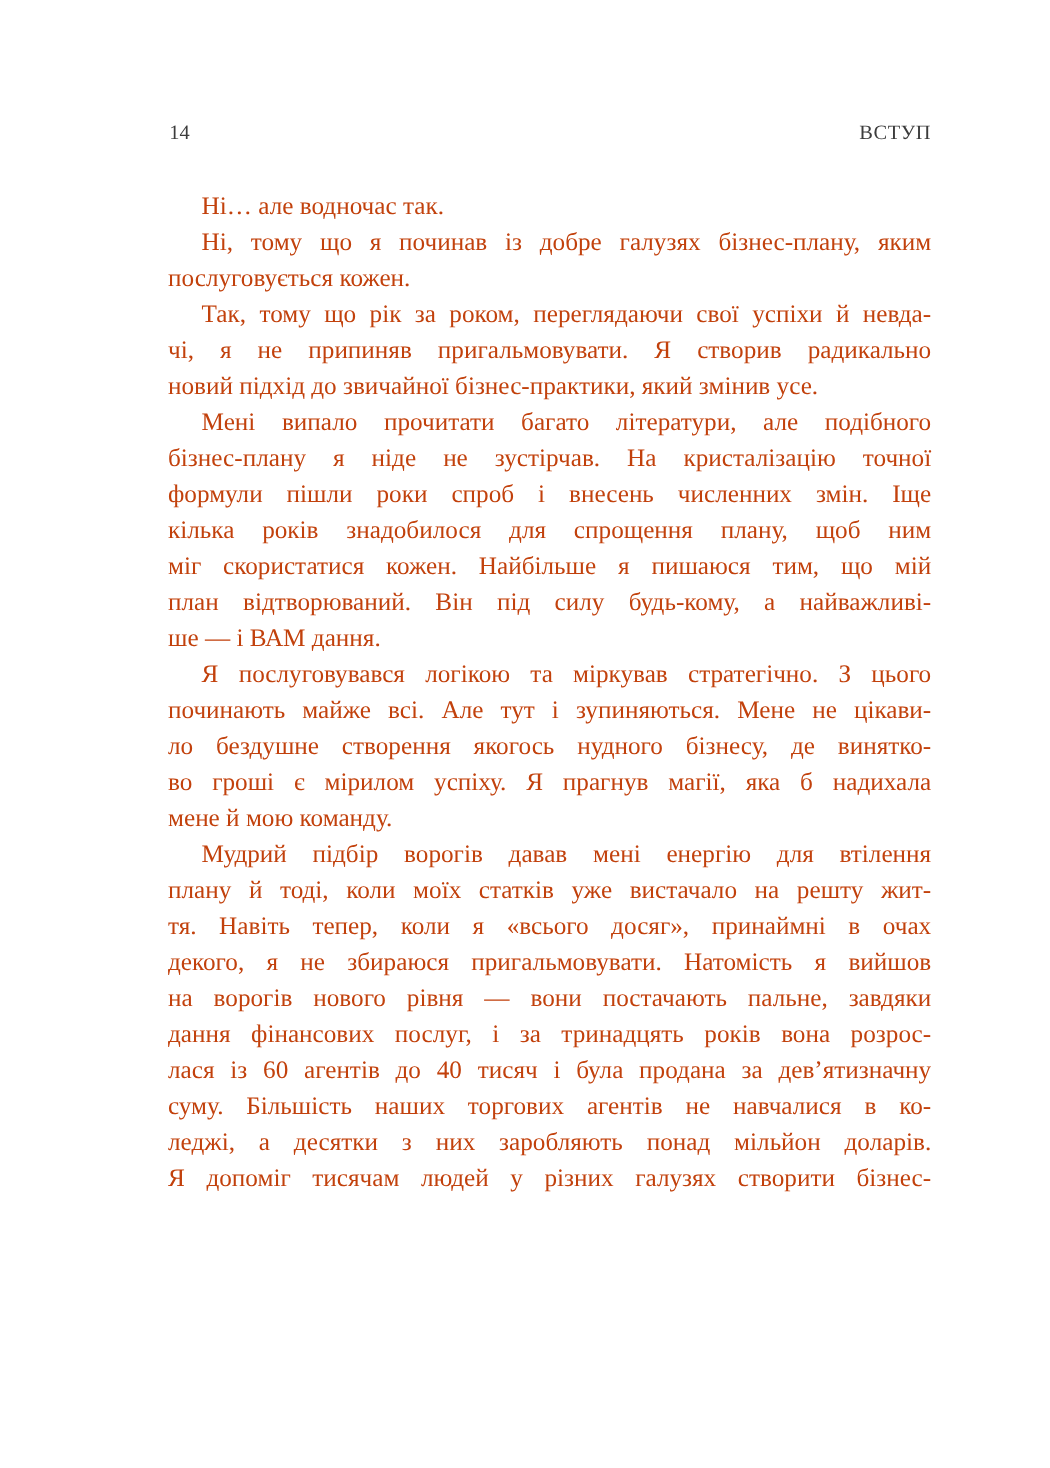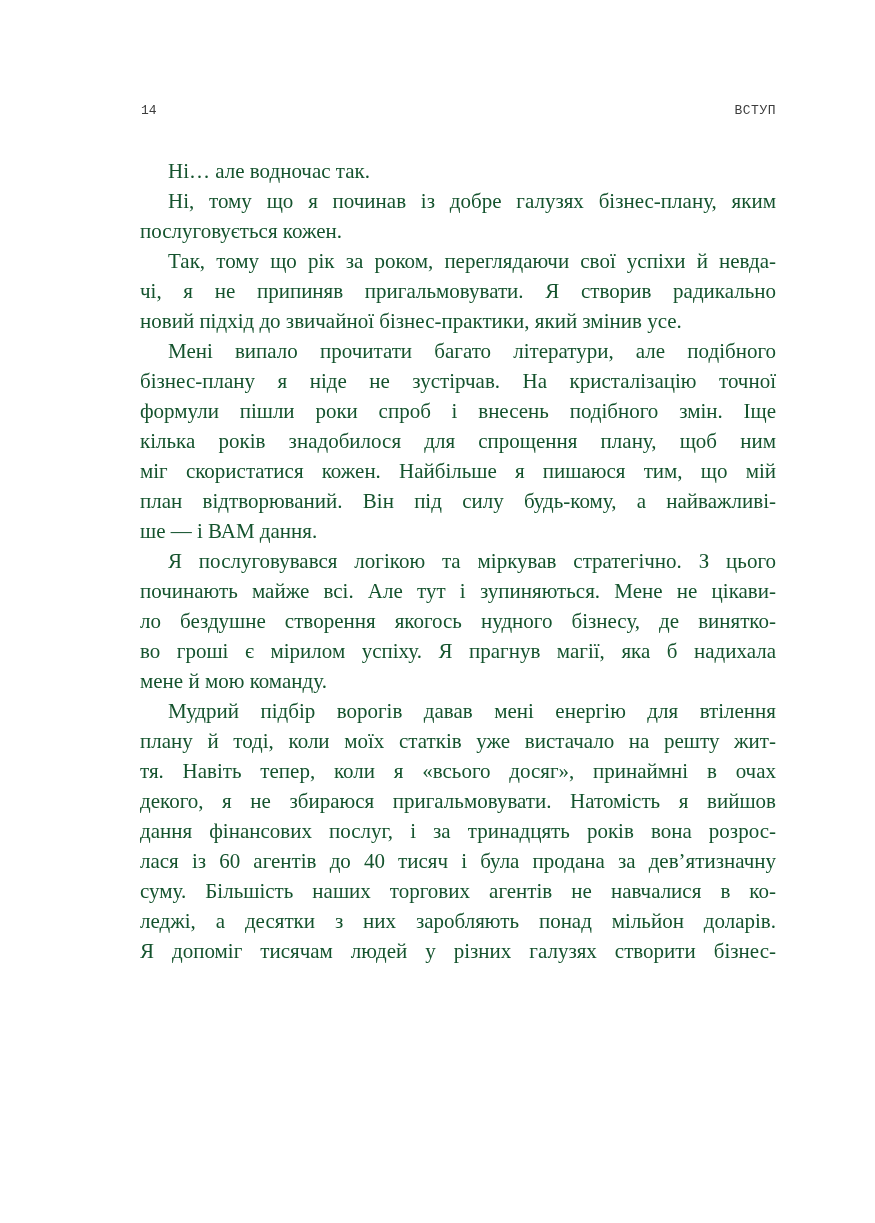--- a/index.html
+++ b/index.html
@@ -15,37 +15,37 @@
     overflow: hidden;
   }
   .pagehead {
     position: absolute;
     top: 100px;
     left: 141px;
     width: 635px;
     display: flex;
     justify-content: space-between;
     align-items: baseline;
-    font-family: Liberation Mono, monospace;
-    font-size: 13px;
+    font-family: Liberation Serif, serif;
+    font-size: 17px;
     line-height: 22px;
     color: #3c3c3c;
   }
   .pagehead .running-head {
     letter-spacing: 0.5px;
   }
   .body-text {
     position: absolute;
     top: 156px;
     left: 140px;
     width: 636px;
     font-family: "Liberation Serif", serif;
     font-size: 21px;
     line-height: 30px;
-    color: #14532d;
+    color: #c2410c;
   }
   .line {
     text-align: justify;
     text-align-last: justify;
   }
   .line.last {
     text-align-last: left;
   }
   .line.first {
     padding-left: 28px;
@@ -61,33 +61,34 @@
   </div>
   <div class="body-text" id="text-body">
       <div class="line first last">Ні… але водночас так.</div>
       <div class="line first">Ні, тому що я починав із добре галузях бізнес-плану, яким</div>
       <div class="line last">послуговується кожен.</div>
       <div class="line first">Так, тому що рік за роком, переглядаючи свої успіхи й невда-</div>
       <div class="line">чі, я не припиняв пригальмовувати. Я створив радикально</div>
       <div class="line last">новий підхід до звичайної бізнес-практики, який змінив усе.</div>
       <div class="line first">Мені випало прочитати багато літератури, але подібного</div>
       <div class="line">бізнес-плану я ніде не зустірчав. На кристалізацію точної</div>
-      <div class="line">формули пішли роки спроб і внесень подібного змін. Іще</div>
+      <div class="line">формули пішли роки спроб і внесень численних змін. Іще</div>
       <div class="line">кілька років знадобилося для спрощення плану, щоб ним</div>
       <div class="line">міг скористатися кожен. Найбільше я пишаюся тим, що мій</div>
       <div class="line">план відтворюваний. Він під силу будь-кому, а найважливі-</div>
       <div class="line last">ше — і ВАМ дання.</div>
       <div class="line first">Я послуговувався логікою та міркував стратегічно. З цього</div>
       <div class="line">починають майже всі. Але тут і зупиняються. Мене не цікави-</div>
       <div class="line">ло бездушне створення якогось нудного бізнесу, де винятко-</div>
       <div class="line">во гроші є мірилом успіху. Я прагнув магії, яка б надихала</div>
       <div class="line last">мене й мою команду.</div>
       <div class="line first">Мудрий підбір ворогів давав мені енергію для втілення</div>
       <div class="line">плану й тоді, коли моїх статків уже вистачало на решту жит-</div>
       <div class="line">тя. Навіть тепер, коли я «всього досяг», принаймні в очах</div>
       <div class="line">декого, я не збираюся пригальмовувати. Натомість я вийшов</div>
+      <div class="line">на ворогів нового рівня — вони постачають пальне, завдяки</div>
       <div class="line">дання фінансових послуг, і за тринадцять років вона розрос-</div>
       <div class="line">лася із 60 агентів до 40 тисяч і була продана за дев’ятизначну</div>
       <div class="line">суму. Більшість наших торгових агентів не навчалися в ко-</div>
       <div class="line">леджі, а десятки з них заробляють понад мільйон доларів.</div>
       <div class="line">Я допоміг тисячам людей у різних галузях створити бізнес-</div>
     </div>
 </div>
 
 </body></html>

